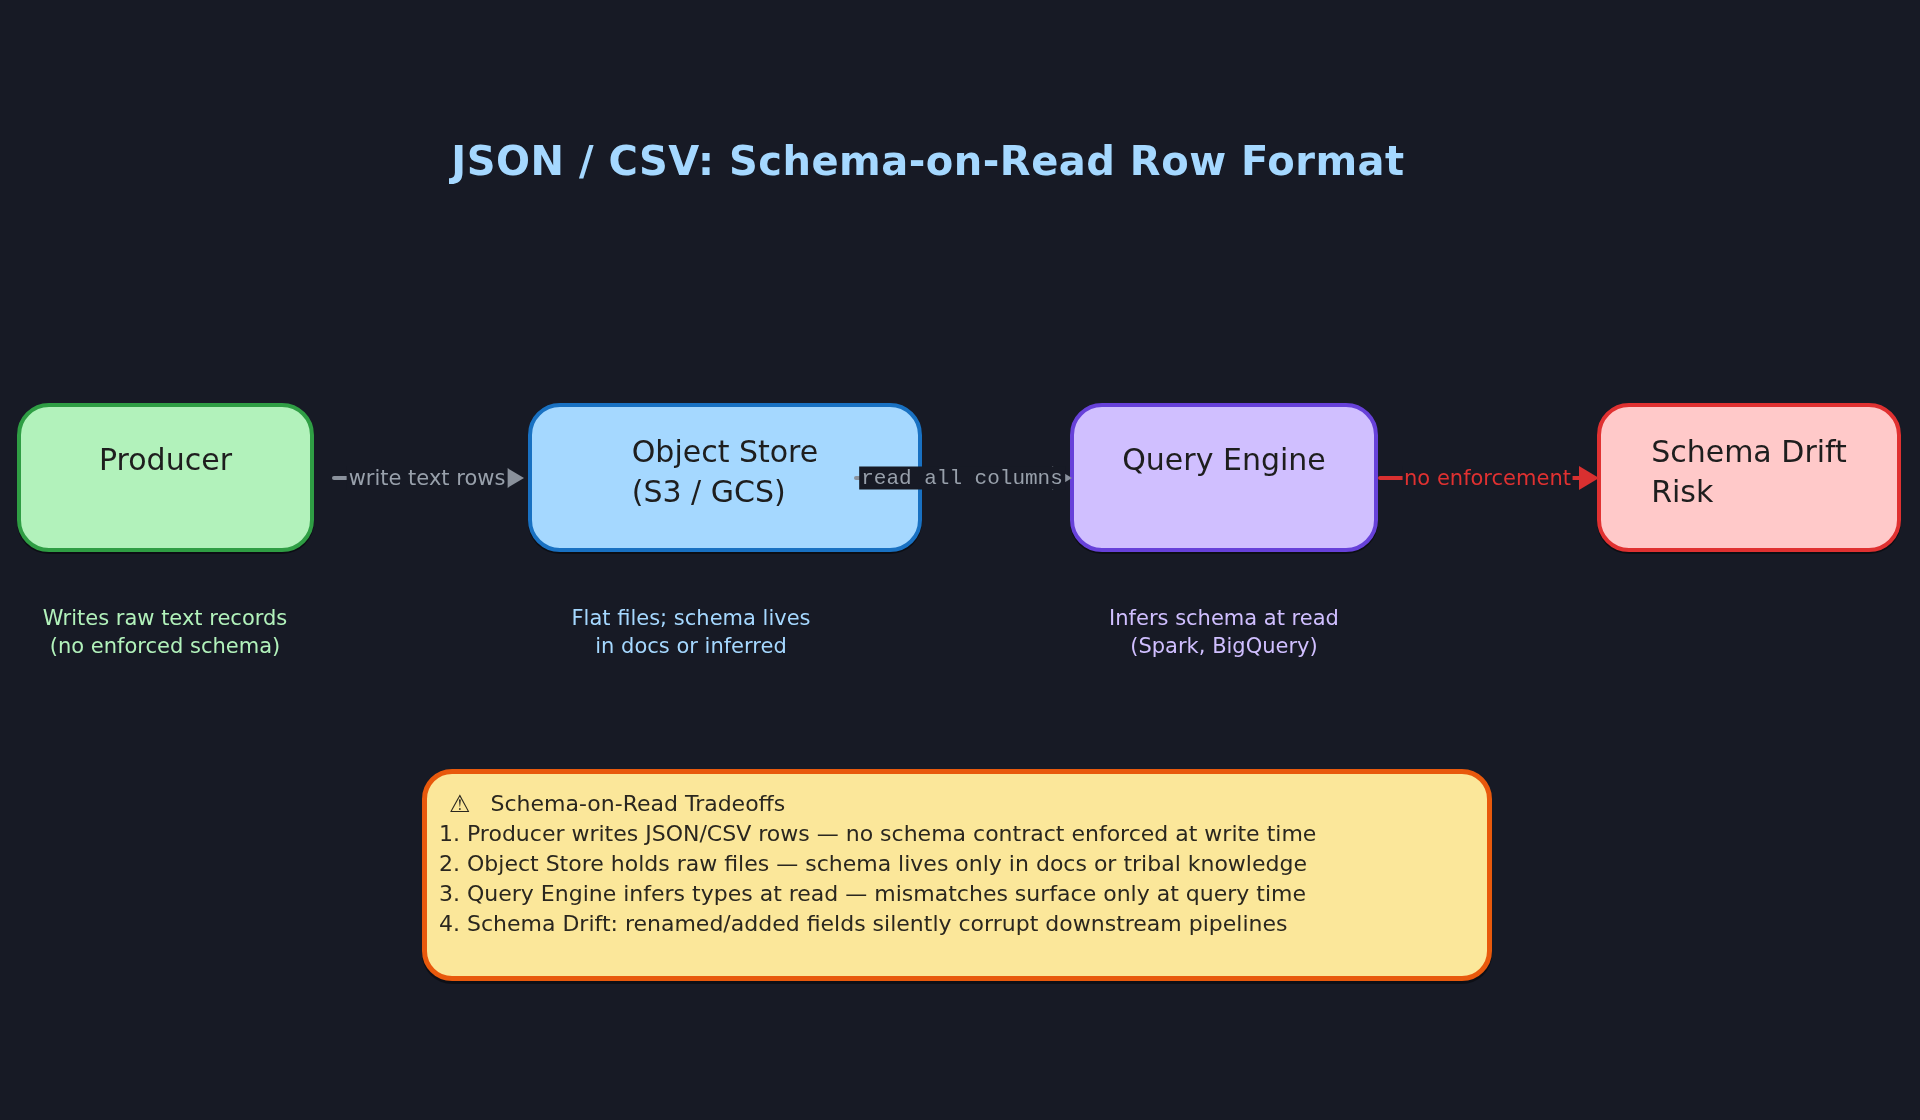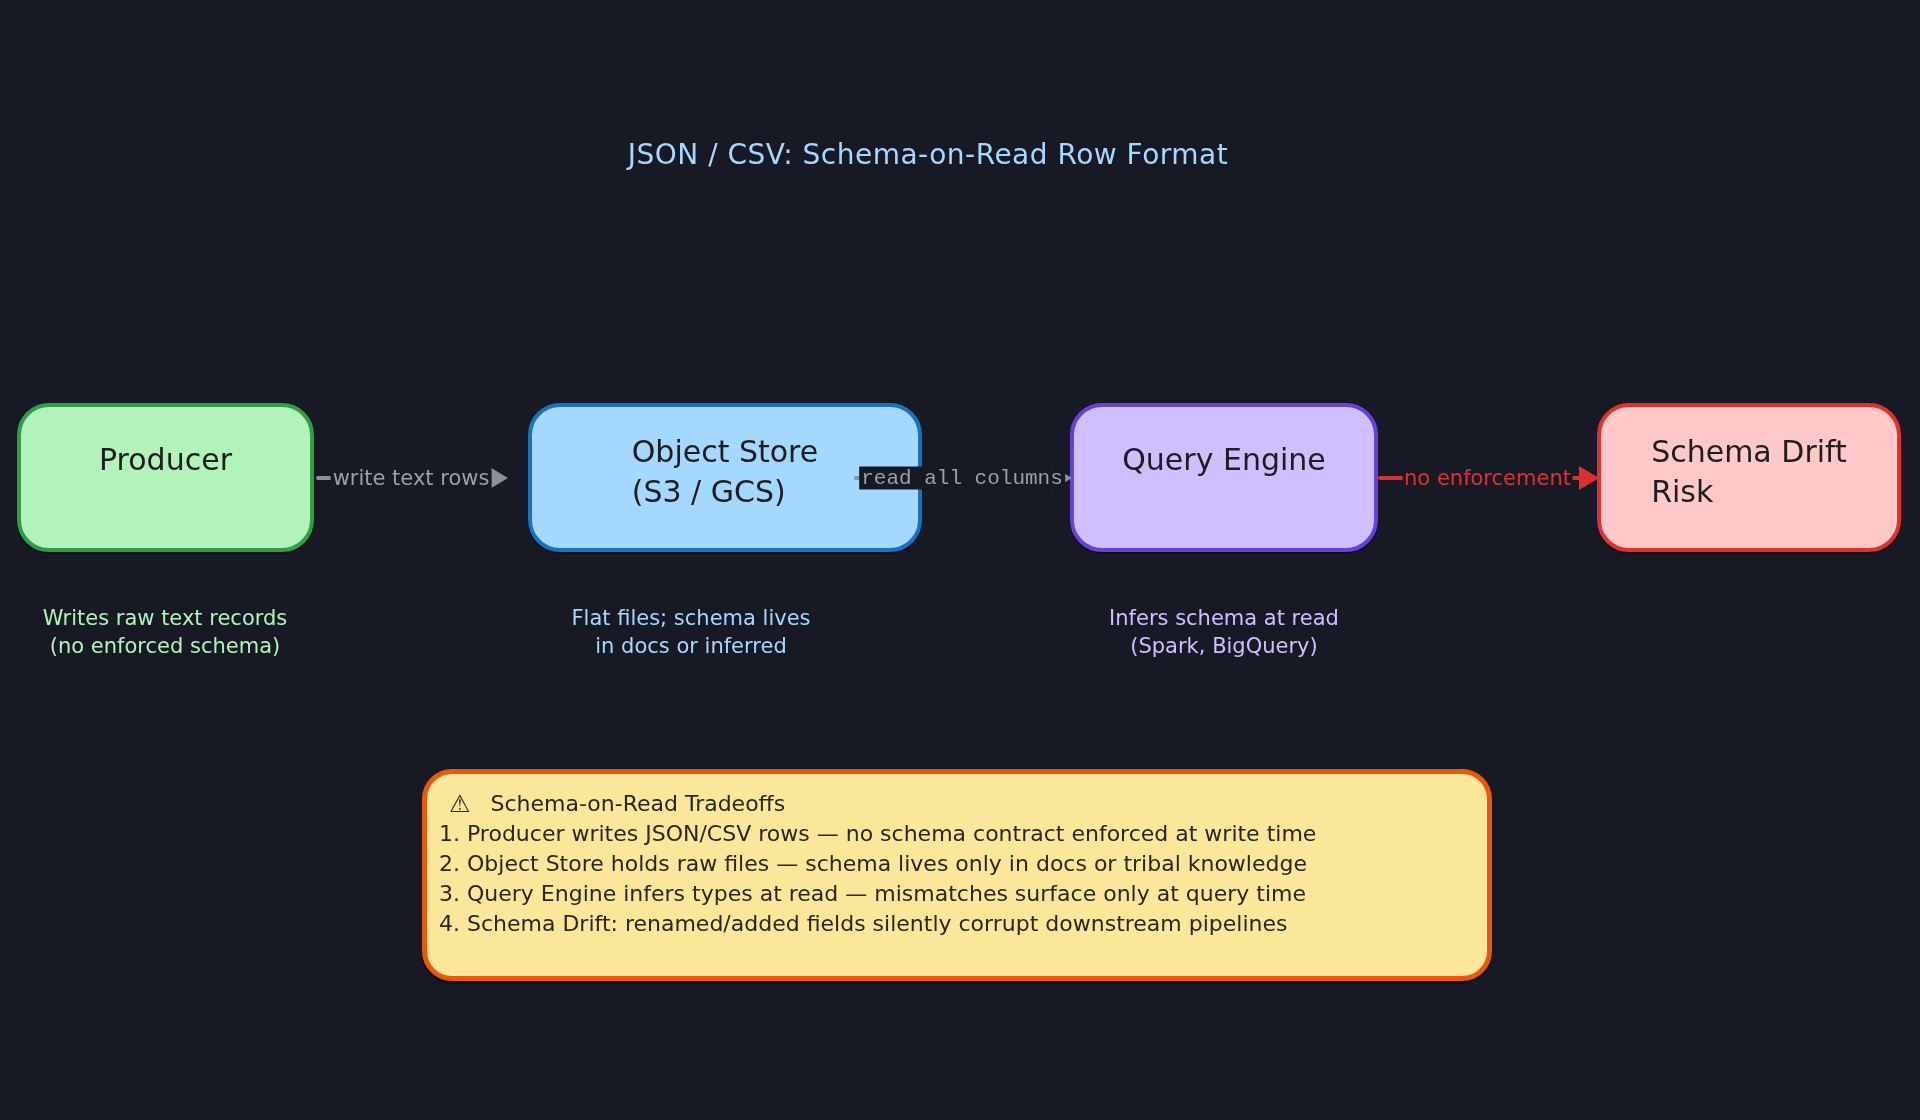--- a/index.html
+++ b/index.html
@@ -15,22 +15,22 @@
     position: relative;
     width: 1920px;
     height: 1120px;
   }
   
   .title {
     position: absolute;
     left: 928px;
     top: 138px;
     transform: translateX(-50%);
-    font-size: 28px;
-    font-weight: 400;
+    font-size: 40px;
+    font-weight: 700;
     letter-spacing: 0.5px;
     color: #a5d8ff;
     white-space: nowrap;
   }
   
   .node {
     position: absolute;
     top: 403px;
     height: 149px;
     box-sizing: border-box;
@@ -68,21 +68,21 @@
   .cap-producer     { left: 5px;    color: #b2f2bb; }
   .cap-object-store { left: 531px;  color: #a5d8ff; text-align: center; }
   .cap-query-engine { left: 1064px; color: #d0bfff; }
   .cap-schema-drift { left: 1588px; color: #f9b4ad; }
   
   .arrow {
     position: absolute;
     top: 462px;
     height: 32px;
   }
-  .a1 { left: 316px;  width: 190px; }
+  .a1 { left: 332px;  width: 190px; }
   .a2 { left: 854px;  width: 216px; font-family: Liberation Mono, monospace; }
   .a3 { left: 1378px; width: 219px; }
   .arrow .line {
     position: absolute;
     left: 0; right: 6px; top: 14px;
     height: 4px;
     border-radius: 2px;
   }
   .arrow .head {
     position: absolute;

